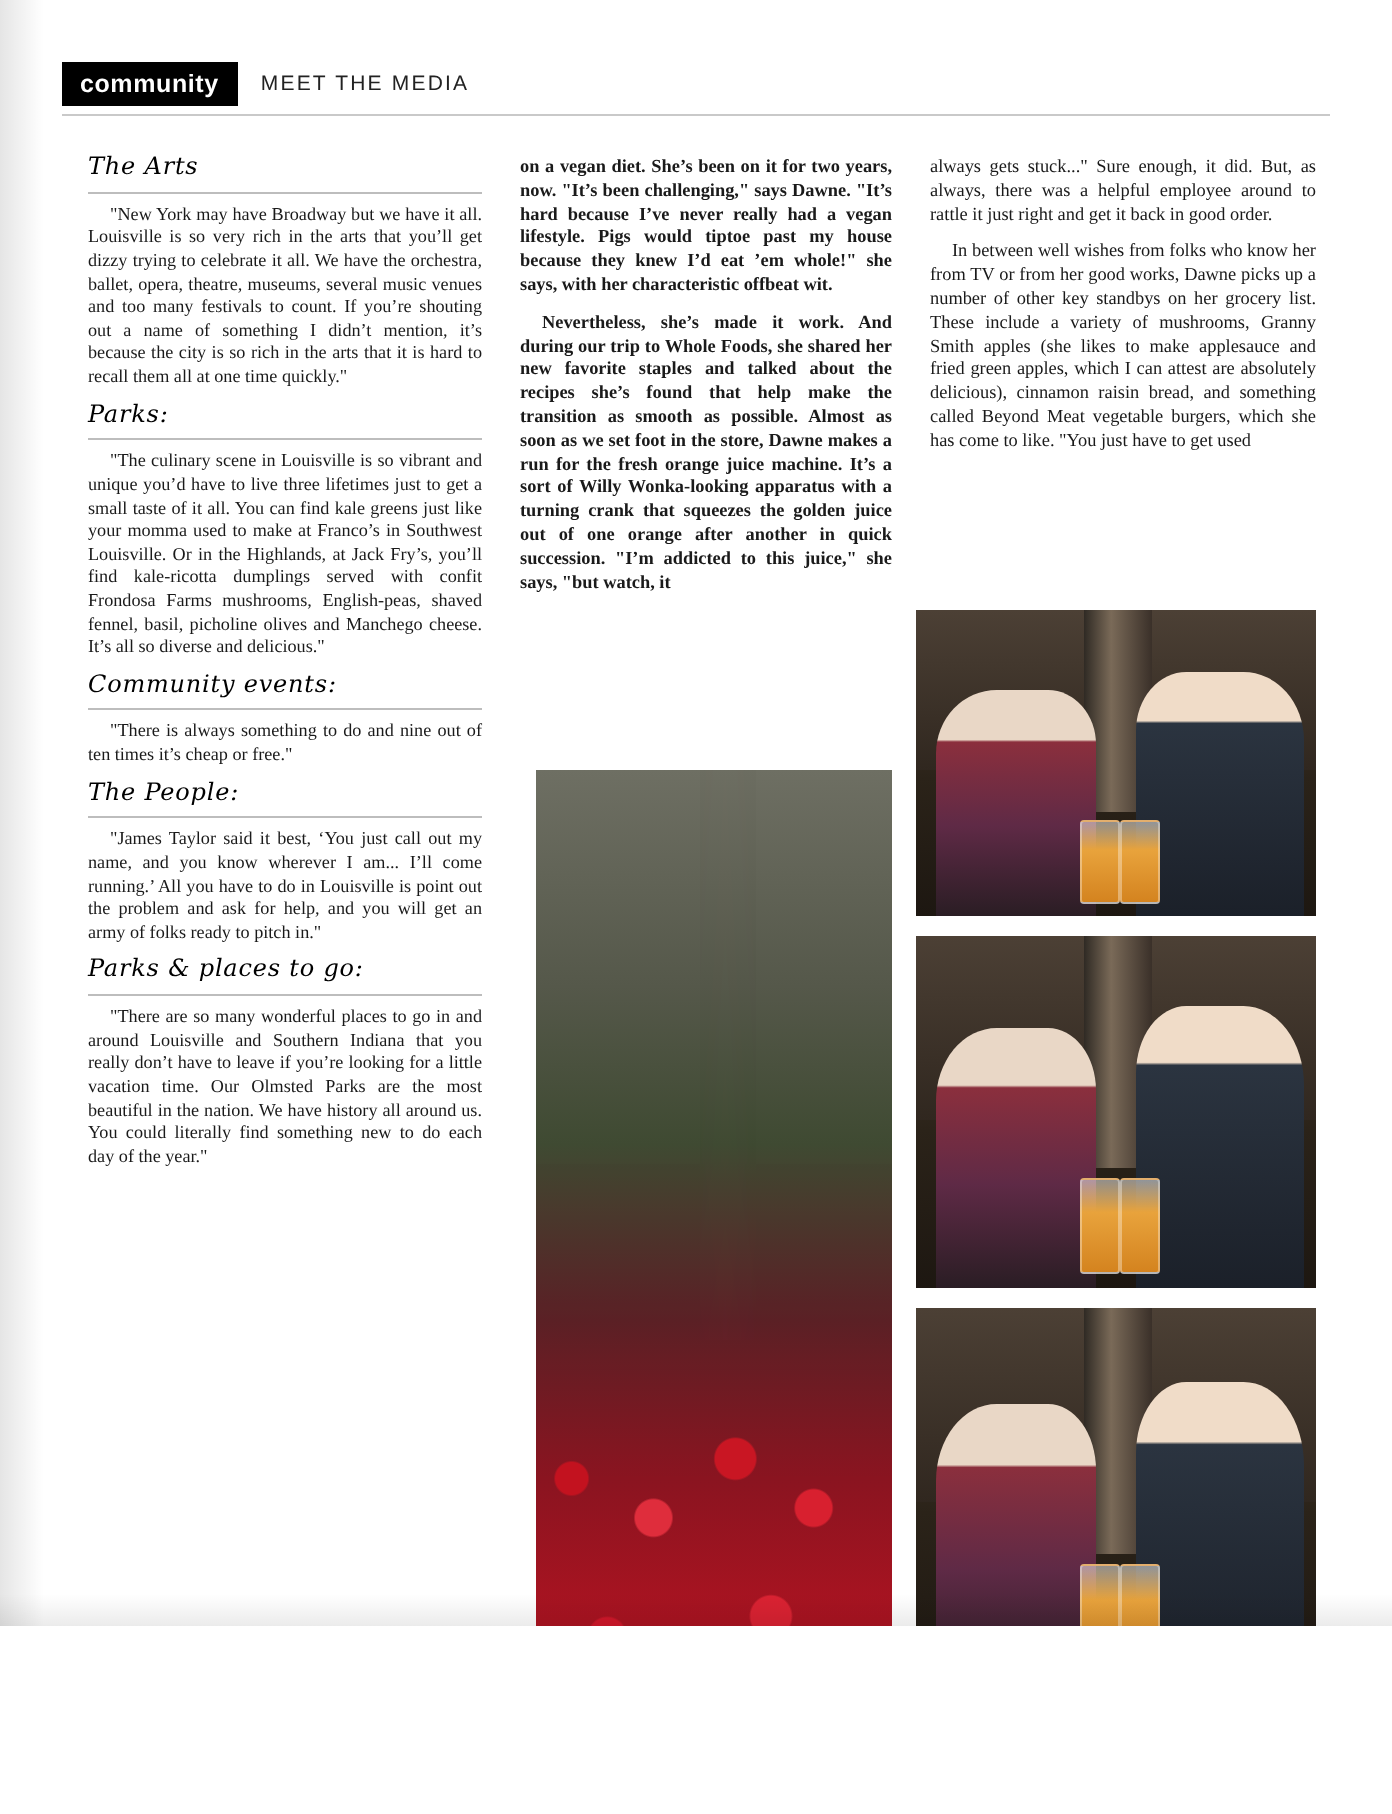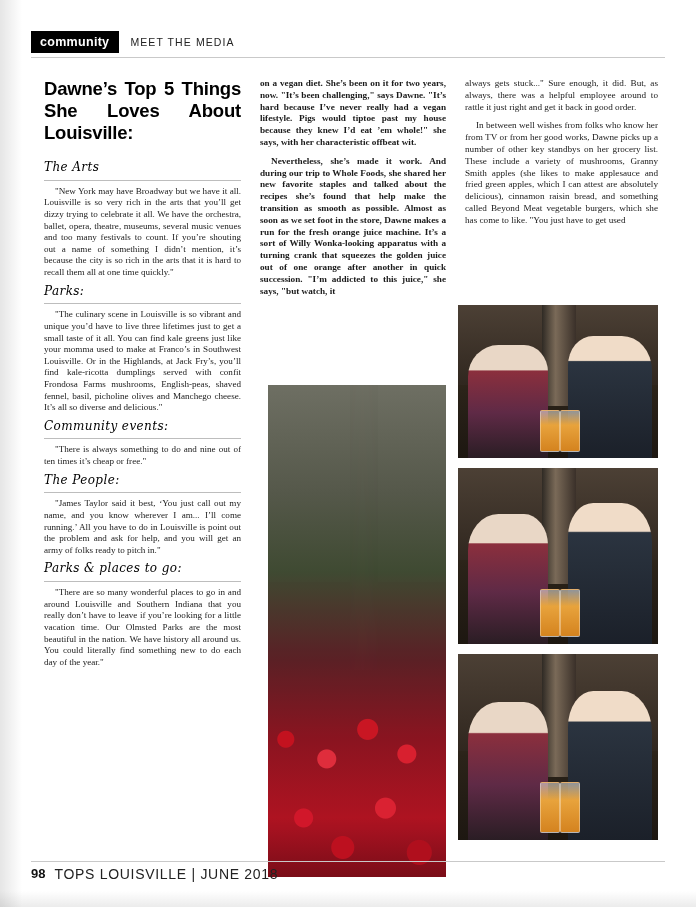--- a/index.html
+++ b/index.html
@@ -7,21 +7,21 @@
     padding: 0;
     background: #ffffff;
   }
   body {
     font-family: "Liberation Serif", serif;
     color: #111;
   }
   .page {
     position: relative;
     width: 696px;
-    height: 907px;
+    height: 813px;
     margin: 0 auto;
     background: #ffffff;
     overflow: hidden;
   }
 
   
   .header {
     position: absolute;
     left: 31px;
     top: 30px;
@@ -207,21 +207,20 @@
 
 <div class="page">
 
   <div class="header">
     <span class="kicker-box">community</span>
     <span class="kicker-sub">MEET THE MEDIA</span>
   </div>
   <div class="header-rule"></div>
 
   <div class="col col1">
-    <h1 class="headline">Dawne’s Top 5 Things She Loves About Louisville:</h1>
 
     <div>
       <div class="script-head">The Arts</div>
       <div class="script-rule"></div>
       <p class="quote-body">"New York may have Broadway but we have it all. Louisville is so very rich in the arts that you’ll get dizzy trying to celebrate it all. We have the orchestra, ballet, opera, theatre, museums, several music venues and too many festivals to count. If you’re shouting out a name of something I didn’t mention, it’s because the city is so rich in the arts that it is hard to recall them all at one time quickly."</p>
     </div>
 
     <div>
       <div class="script-head">Parks:</div>
       <div class="script-rule"></div>

